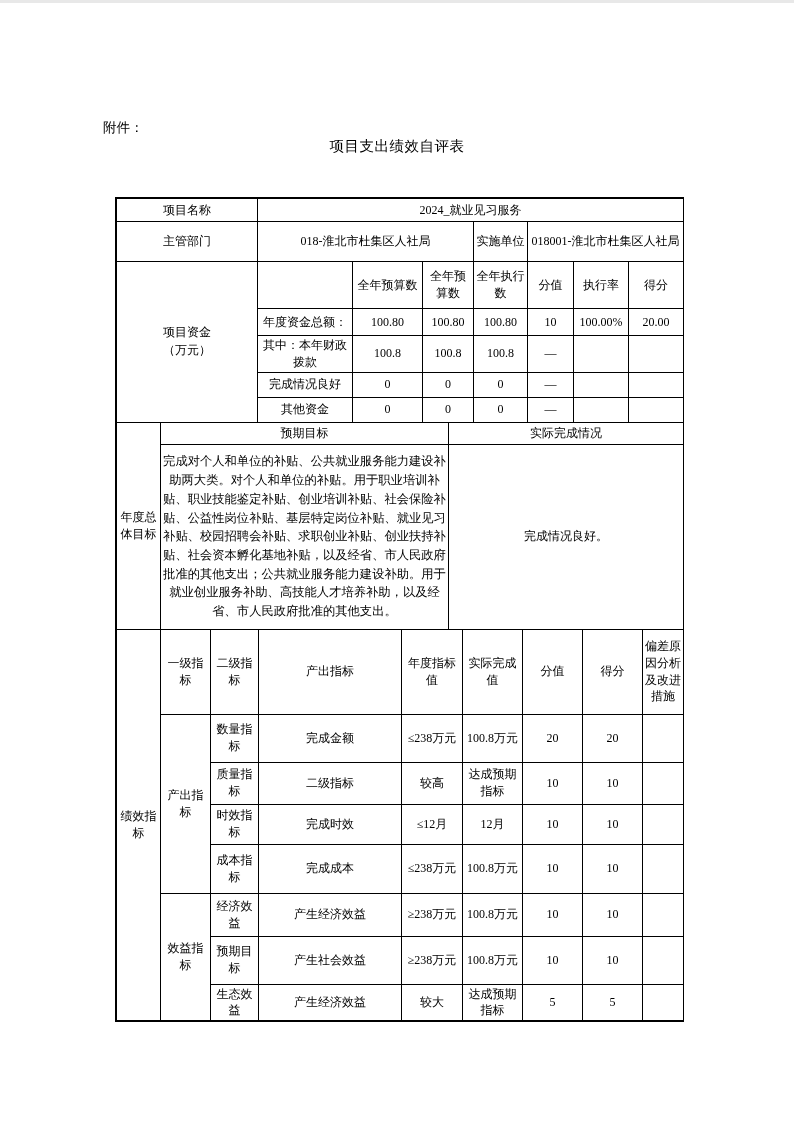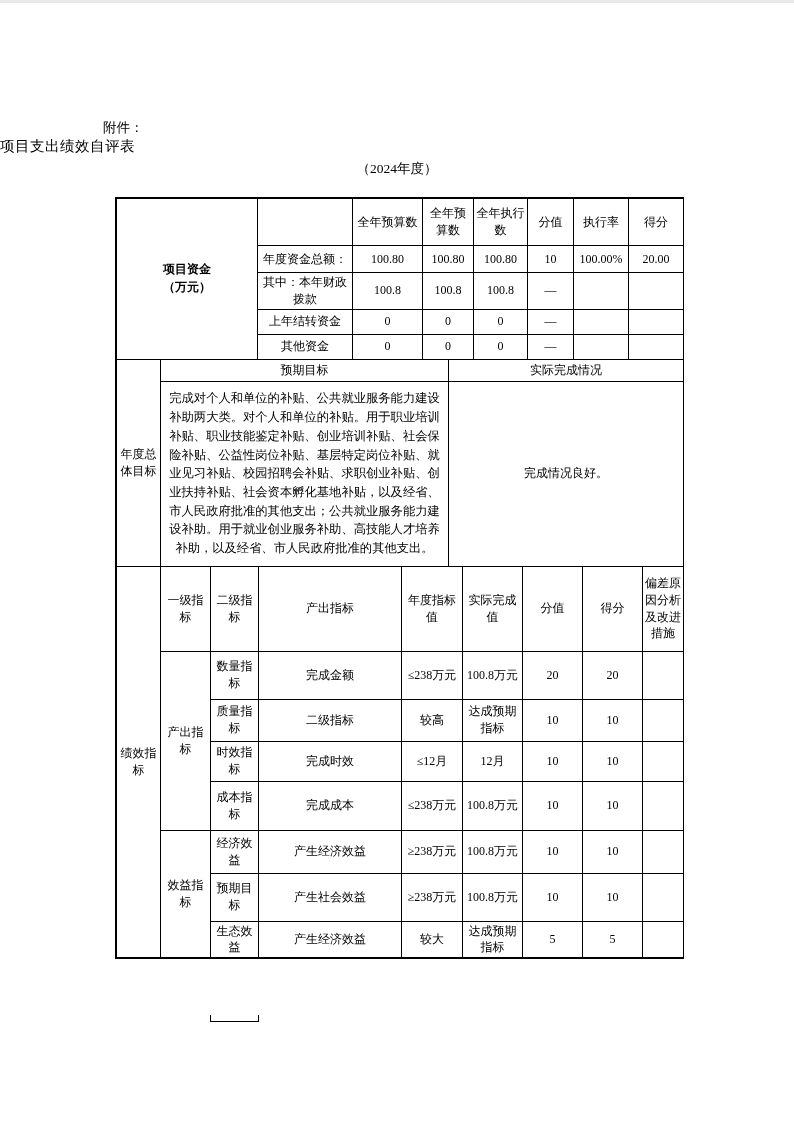--- a/index.html
+++ b/index.html
@@ -3,52 +3,71 @@
 <meta charset="utf-8">
 <style>
   html,body { margin:0; padding:0; background:#e8e8e8; }
   .page {
     position:relative; width:794px; height:1122px; margin:3px auto;
     background:#ffffff; color:#000;
     font-family:"Liberation Serif","DejaVu Serif",serif;
     overflow:hidden;
   }
   .attachment { position:absolute; left:103px; top:116px; font-size:13.5px; }
-  .doc-title   { position:absolute; left:0; top:134px; width:794px; text-align:left; font-size:14.5px; letter-spacing:0.5px; }
+  .doc-title   { position:absolute; left:0; top:134px; width:794px; text-align:center; font-size:14.5px; letter-spacing:0.5px; }
   .doc-subtitle{ position:absolute; left:0; top:157px; width:794px; text-align:center; font-size:13.5px; }
 
   .tables { position:absolute; left:116px; top:195px; width:567px; outline:1px solid #000; }
   table { border-collapse:collapse; table-layout:fixed; width:567px; }
   table + table { margin-top:-1px; }
   td {
     border:1px solid #000; font-size:12px; line-height:1.4;
     text-align:center; vertical-align:middle; padding:1px 2px;
     word-break:break-all; overflow:hidden; box-sizing:border-box;
   }
   td.l { text-align:center; }
-  td.goal-text { padding:2px 8px; }
+  td.goal-text { padding:2px 2px; }
   td.goal-text .goal-inner { line-height:18.7px; font-size:12.3px; text-align:center; }
-  .two-line div { line-height:1.45;font-weight:bold; }
+  .two-line div { line-height:1.45; }
   
   .page-cut-tab {
     position:absolute; left:210px; top:1012px; width:47px; height:6px;
     border-left:1px solid #000; border-right:1px solid #000; border-bottom:1px solid #000;
   }
 </style>
 </head>
 <body>
 
 <div class="page">
 
   <div class="attachment">附件：</div>
   <div class="doc-title">项目支出绩效自评表</div>
-  <div class="doc-subtitle">（2024年度）</div>
 
   <div class="tables">
 
+    <table>
+      <colgroup>
+          <col style="width:141px">
+          <col style="width:216px">
+          <col style="width:54px">
+          <col style="width:156px">
+        </colgroup>
+      <tbody>
+          <tr style="height:23px">
+        <td>项目名称</td>
+        <td colspan="3">2024_就业见习服务</td>
+      </tr>
+      <tr style="height:40px">
+        <td>主管部门</td>
+        <td>018-淮北市杜集区人社局</td>
+        <td>实施单位</td>
+        <td>018001-淮北市杜集区人社局</td>
+      </tr>
+    </tbody>
+      </table>
 
     <table>
       <colgroup>
           <col style="width:141px">
           <col style="width:95px">
           <col style="width:70px">
           <col style="width:51px">
           <col style="width:54px">
           <col style="width:46px">
           <col style="width:55px">
@@ -80,21 +99,21 @@
       <tr style="height:36px">
         <td class="l">其中：本年财政拨款</td>
         <td>100.8</td>
         <td>100.8</td>
         <td>100.8</td>
         <td>—</td>
         <td></td>
         <td></td>
       </tr>
       <tr style="height:25px">
-        <td>上年结转资金</td>
+        <td>完成情况良好</td>
         <td>0</td>
         <td>0</td>
         <td>0</td>
         <td>—</td>
         <td></td>
         <td></td>
       </tr>
       <tr style="height:25px">
         <td class="l">其他资金</td>
         <td>0</td>

